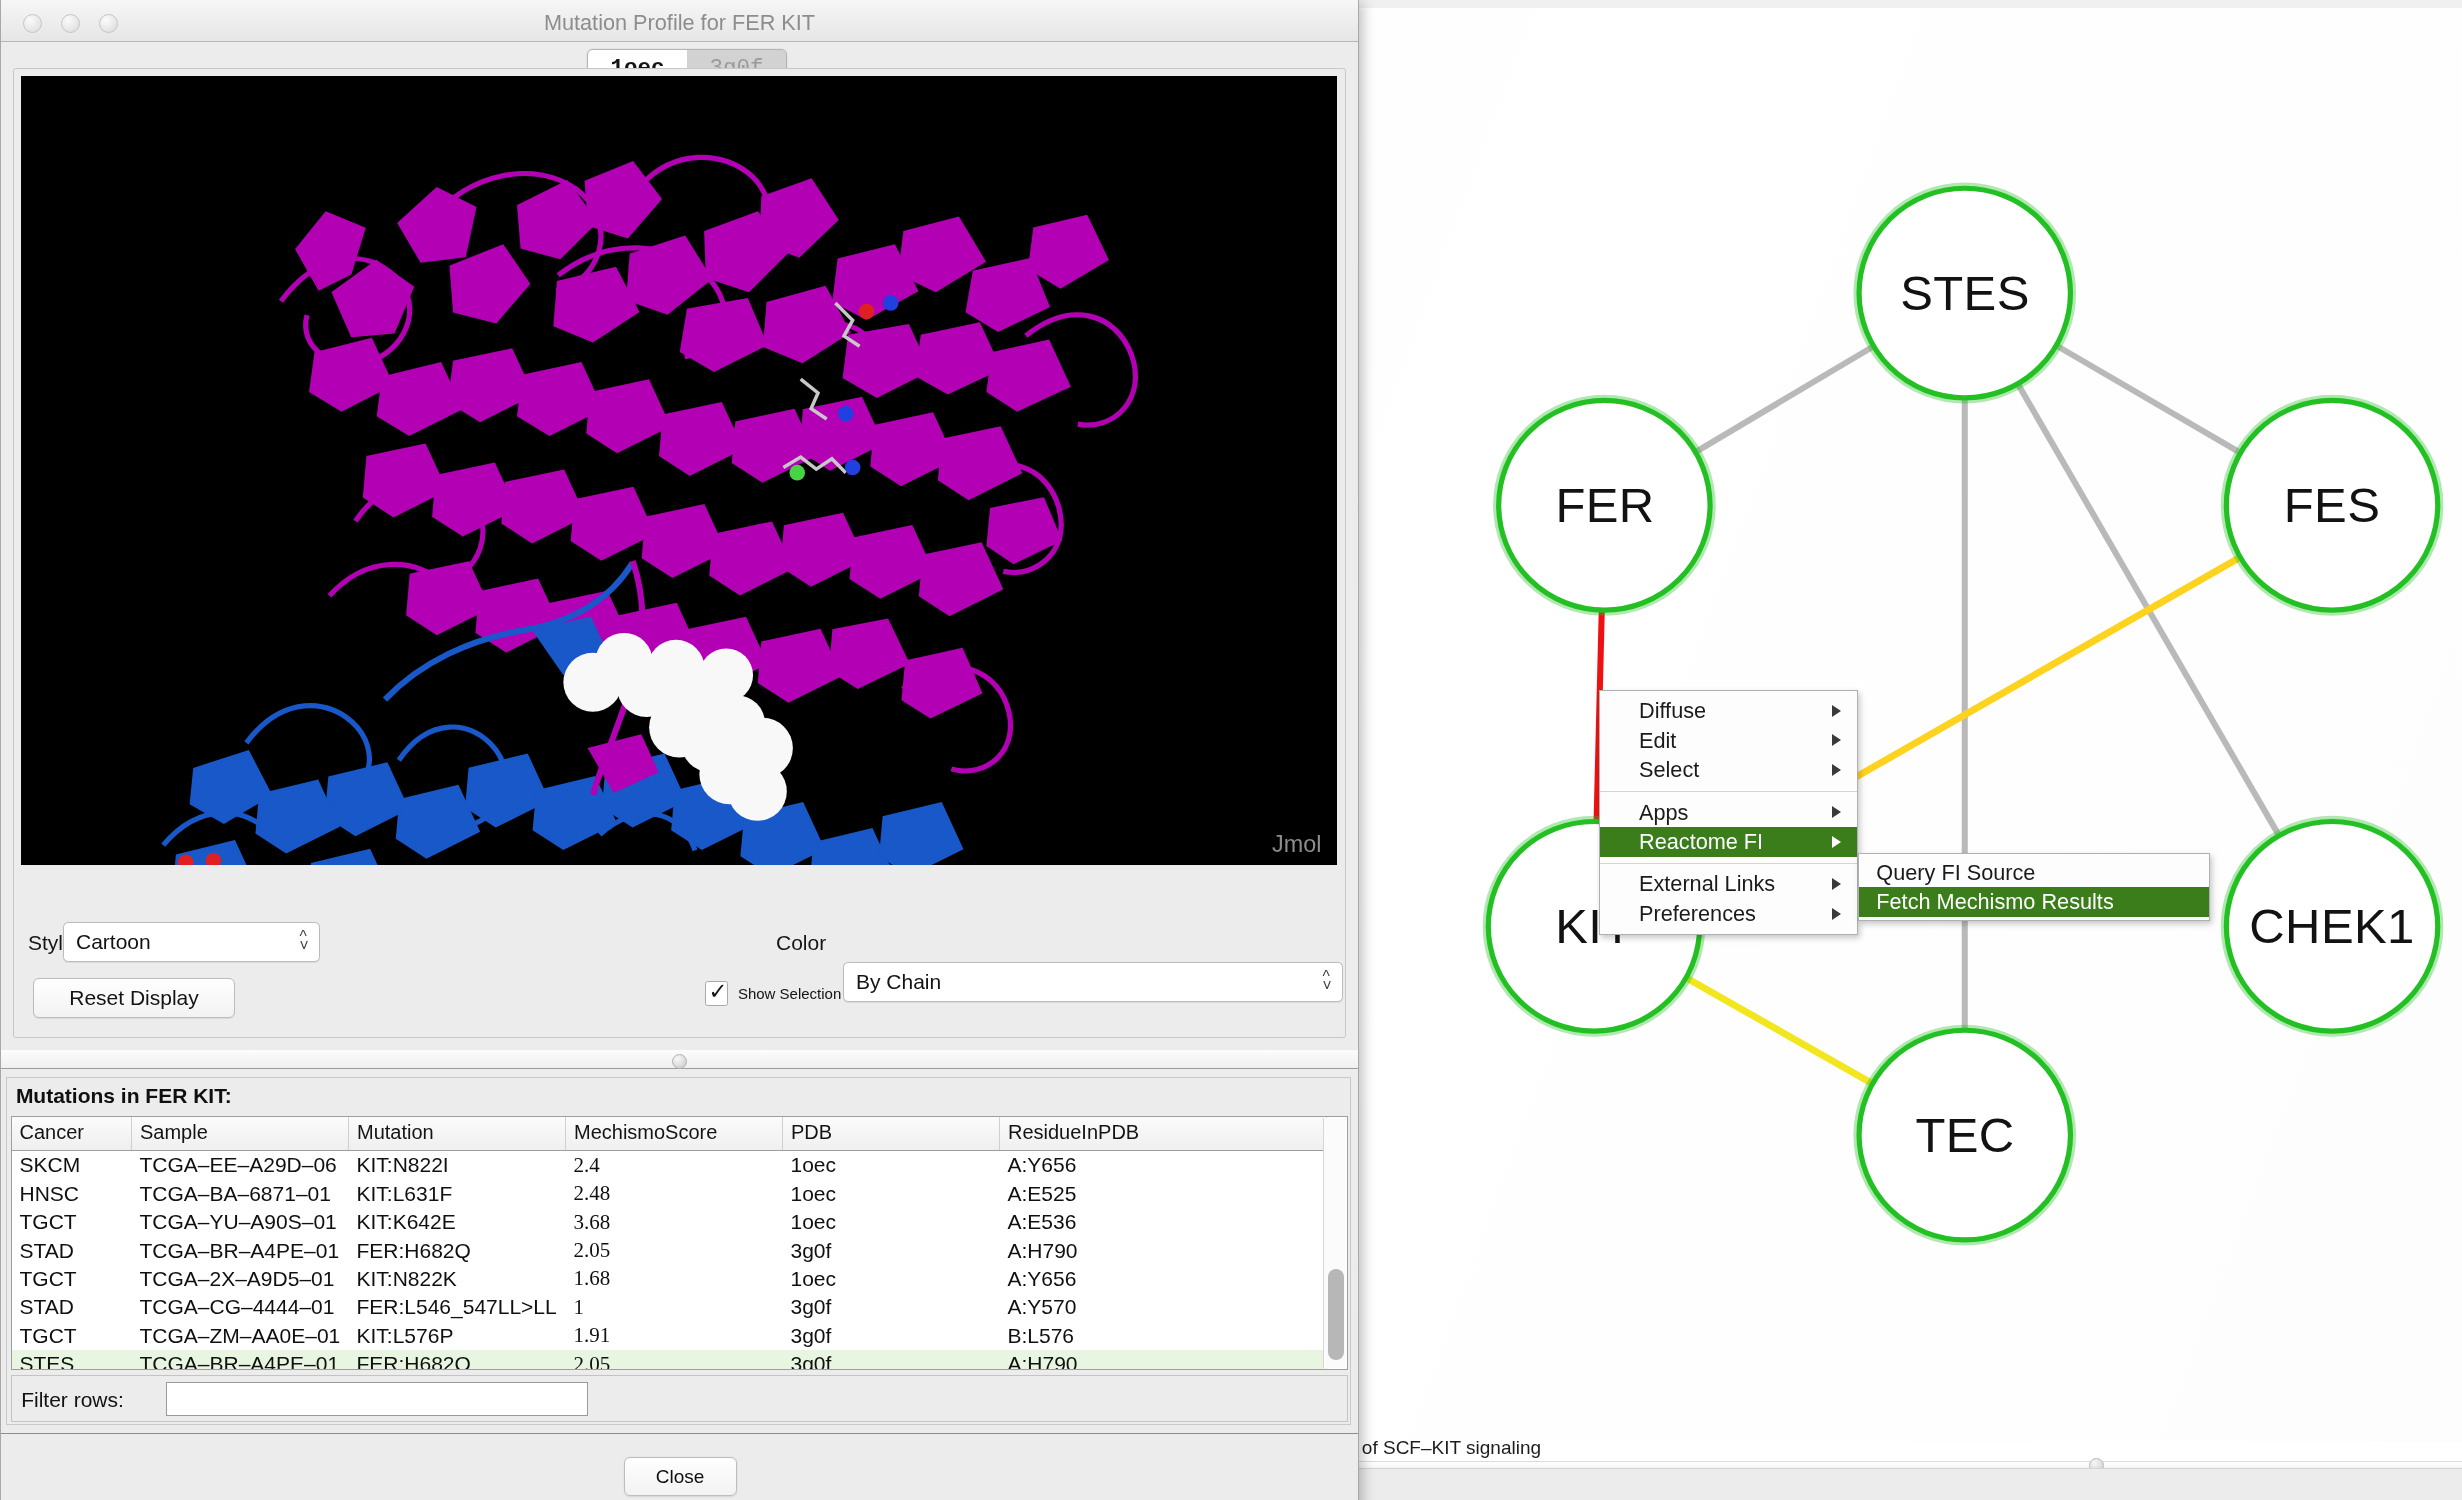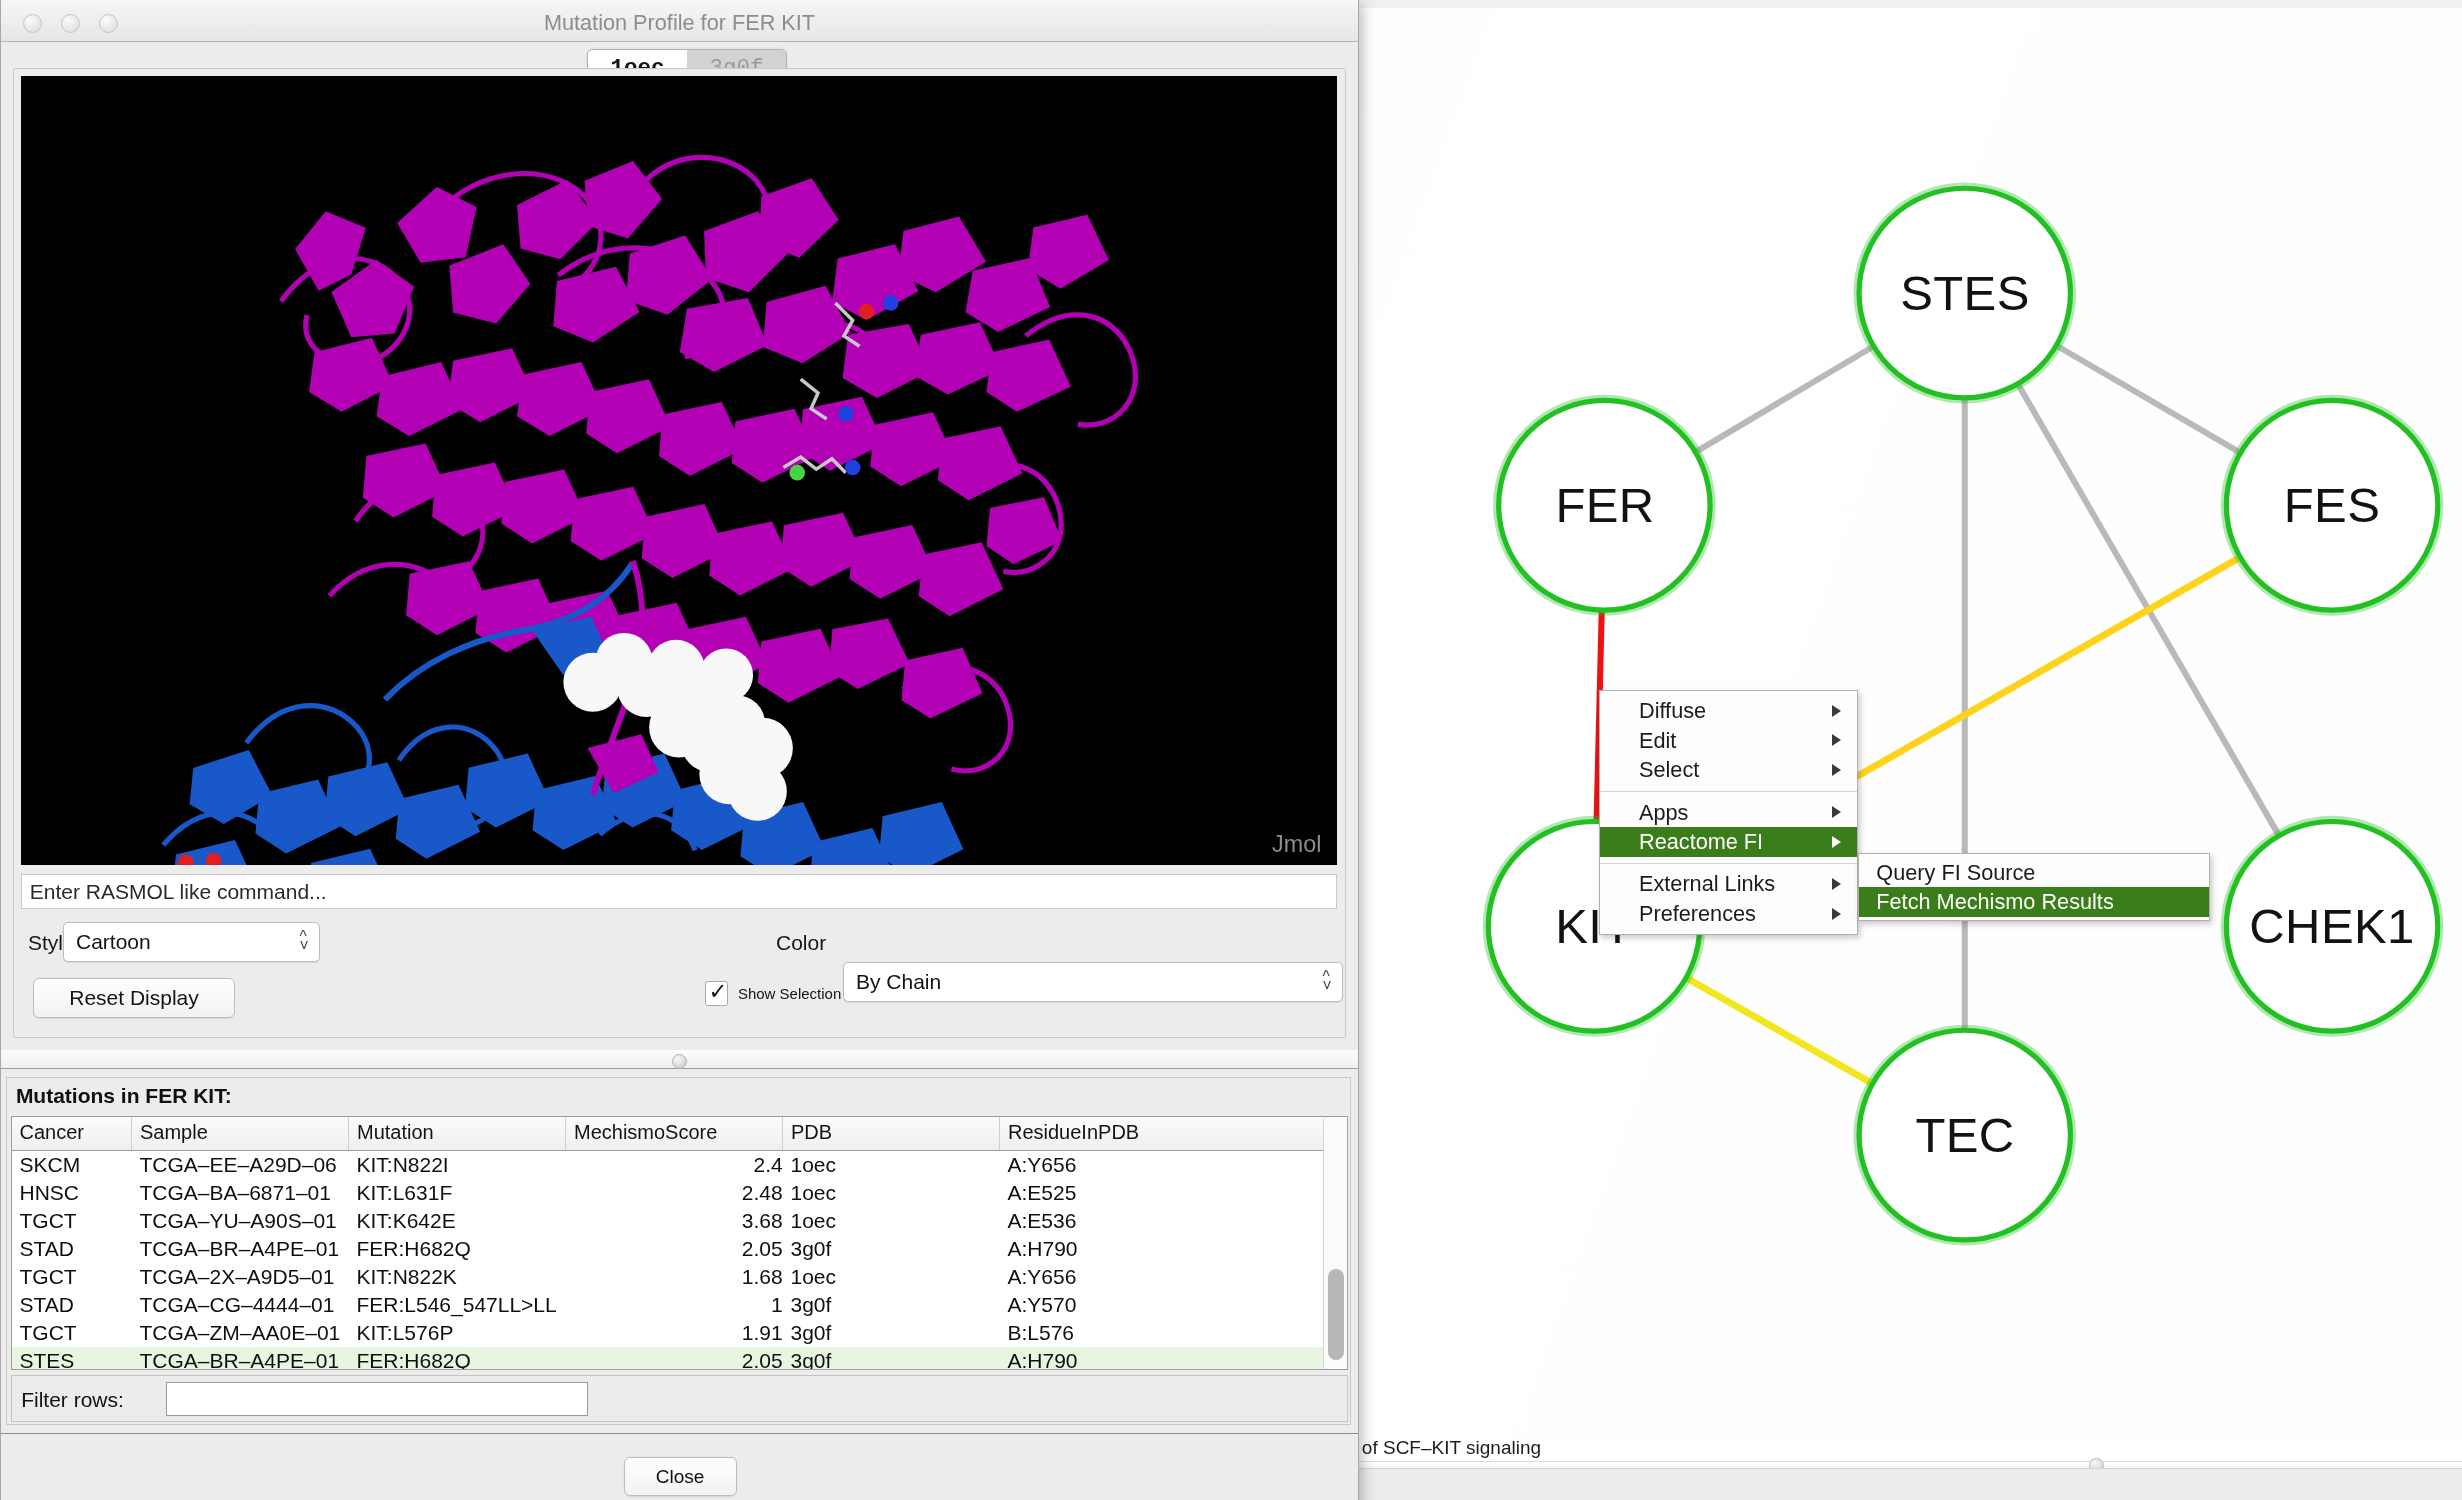--- a/index.html
+++ b/index.html
@@ -269,21 +269,21 @@
     height: 31px;
   }
   #mut-table td {
     font-size: 21px; color: #101010;
     padding: 1.7px 0 1.7px 7.8px;
     height: 28px;
     white-space: nowrap;
     overflow: hidden;
   }
   #mut-table tr.sel td { background: #e7f5e1; }
-  td.num { text-align: right; padding-right: 8.7px; }
+  td.num { text-align: left; padding-right: 8.7px; font-family: Liberation Serif, serif; }
   .col-cancer { width: 120px; }
   .col-sample { width: 217px; }
   .col-mut    { width: 217px; }
   .col-score  { width: 217px; }
   .col-pdb    { width: 217px; }
   .col-res    { width: 327px; }
 
   #tbl-scroll {
     position: absolute; right: 4.3px; top: 40px; width: 22.5px; height: 250px;
     background: #fbfbfb; border-left: 0.9px solid #d6d6d6;
@@ -568,21 +568,20 @@
             <circle cx="206" cy="930" r="11" fill="#e8e800"></circle>
             <circle cx="190" cy="908" r="9" fill="#e02020"></circle>
             <circle cx="222" cy="906" r="9" fill="#e02020"></circle>
             <circle cx="228" cy="948" r="9" fill="#e02020"></circle>
             <circle cx="184" cy="950" r="9" fill="#e02020"></circle>
           </g>
         </svg>
         <div id="jmol-watermark">Jmol</div>
       </div>
 
-      <div id="rasmol-input" class="empty">Enter RASMOL like command...</div>
 
       <div class="row-controls ctl-label" id="style-label">Style</div>
       <div class="row-controls combo" id="style-combo">
         <span>Cartoon</span>
         <span class="combo-arrows">
             <span>^</span>
             <span>˅</span>
           </span>
       </div>
 

